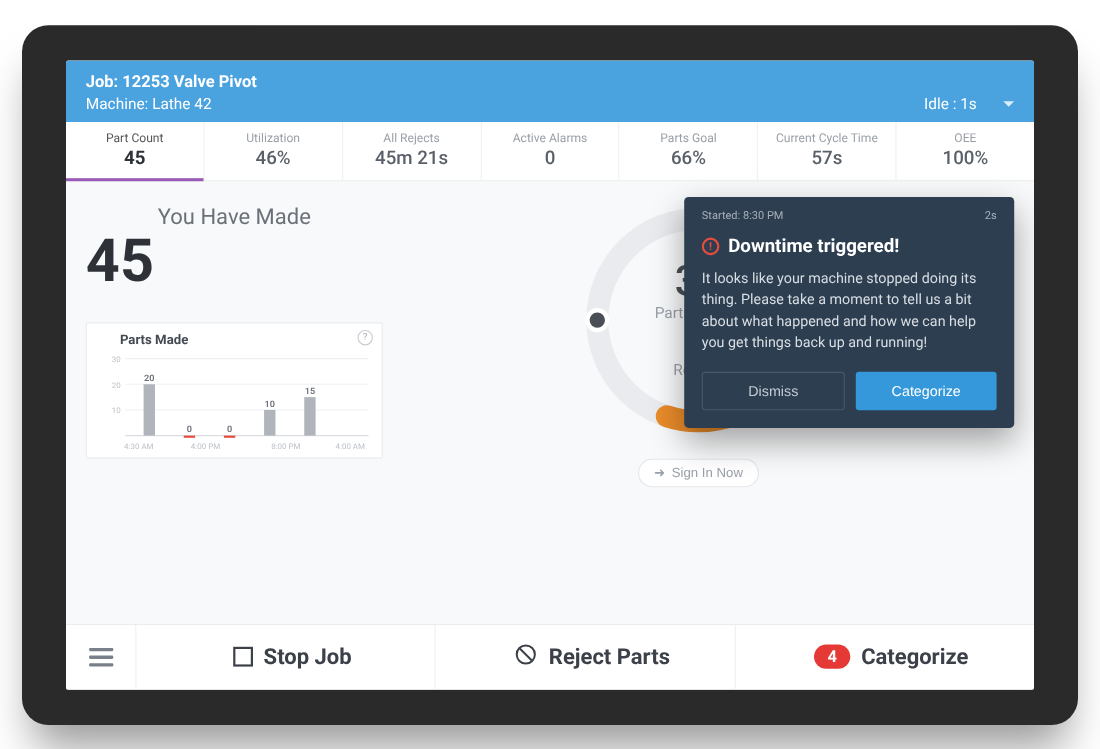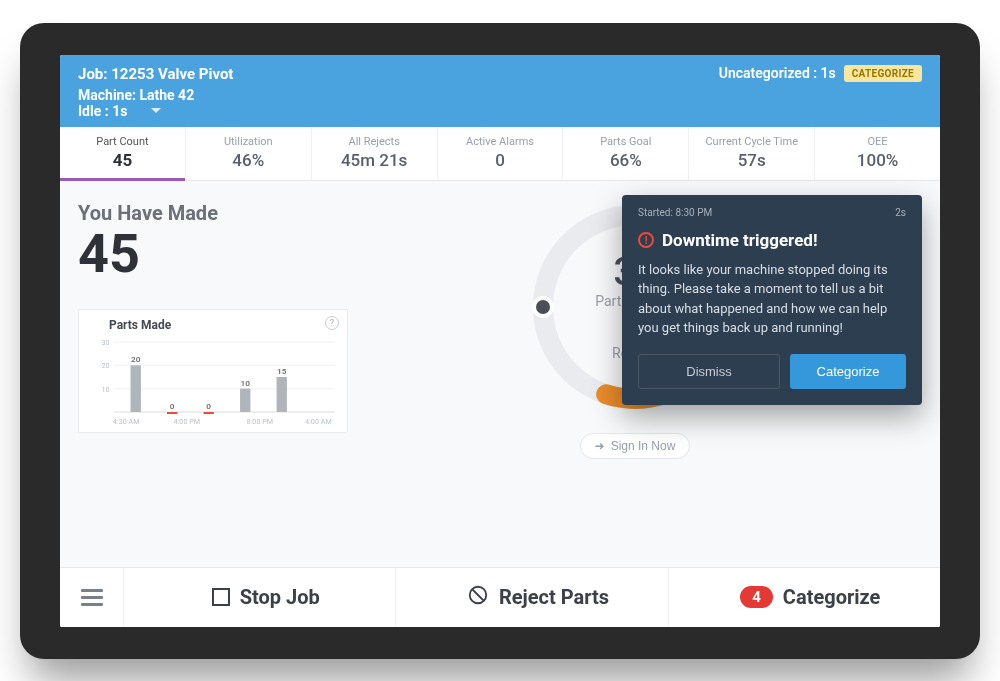--- a/index.html
+++ b/index.html
@@ -55,24 +55,23 @@
     color: #9a7500;
     font-size: 10px;
     font-weight: 700;
     padding: 3px 8px;
     border-radius: 3px;
     letter-spacing: 0.3px;
   }
   .header-row2 {
     display: flex;
     justify-content: space-between;
-    align-items: flex-start;
+    align-items: flex-end;
     font-size: 14px;
-    font-weight: 700;
-    flex-direction: column;
+    font-weight: 400;
   }
   .idle-row {
     display: flex;
     align-items: center;
     gap: 24px;
   }
   .chev {
     width: 0; height: 0;
     border-left: 5px solid transparent;
     border-right: 5px solid transparent;
@@ -110,21 +109,21 @@
     gap: 0;
     padding: 20px 18px 10px 18px;
     position: relative;
     background:#f8f9fa;
   }
   .left-col {
     width: 270px;
     display:flex;
     flex-direction:column;
   }
-  .you-made { font-size: 20px; color: #6b7178; font-weight: 700; }
+  .you-made { font-size: 20px; color: #6b7178; font-weight: 400; text-align: center; }
   .big-num { font-size: 54px; color: #2e3238; font-weight: 700; line-height:1; margin-top:2px; }
   .chart-card {
     margin-top: 28px;
     background: #fff;
     border: 1px solid #e9ebee;
     padding: 8px 10px 6px 10px;
     border-radius: 2px;
     position:relative;
   }
   .chart-title {
@@ -218,21 +217,21 @@
     flex-shrink:0;
   }
   .popup-body { font-size: 13px; line-height: 1.5; margin-bottom: 16px; }
   .popup-actions { display:flex; gap:10px; }
   .btn-dismiss {
     flex:1;
     background: transparent;
     border: 1px solid #4a5866;
     color: #c5ccd3;
     border-radius: 3px;
-    padding: 9px 12px;
+    padding: 9px 0;
     font-size: 13px;
     cursor: pointer;
   }
   .btn-categorize {
     flex:1;
     background: #3498db;
     border: none;
     color: #fff;
     border-radius: 3px;
     padding: 9px 0;
@@ -272,24 +271,20 @@
 </style>
 </head>
 <body>
 
 <div class="tablet-frame">
   <div class="screen">
 
     <div class="header">
       <div class="header-row1">
         <div class="job-title">Job: 12253 Valve Pivot</div>
-        <div class="uncat">
-          <span>Uncategorized : 1s</span>
-          <span class="categorize-badge">CATEGORIZE</span>
-        </div>
       </div>
       <div class="header-row2">
         <div>Machine: Lathe 42</div>
         <div class="idle-row">
           <span>Idle : 1s</span>
           <span class="chev"></span>
         </div>
       </div>
     </div>
 

